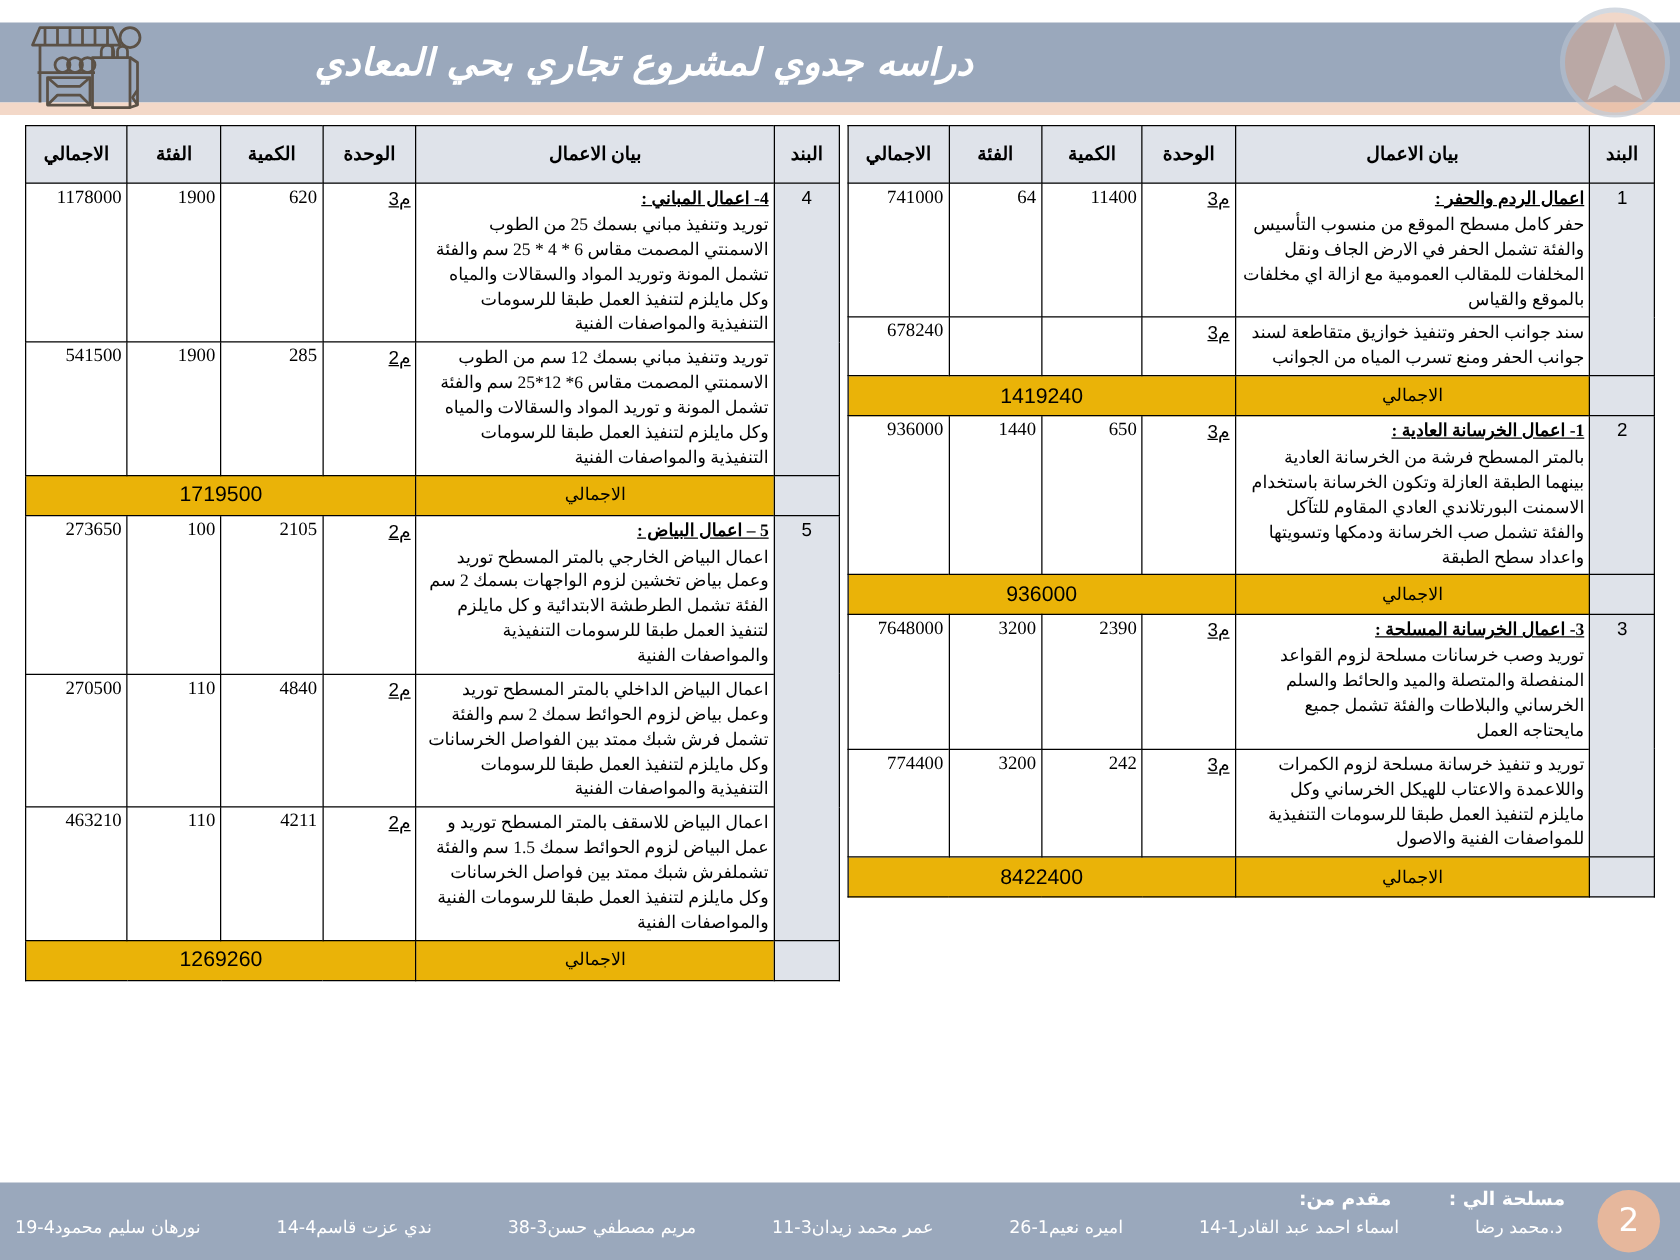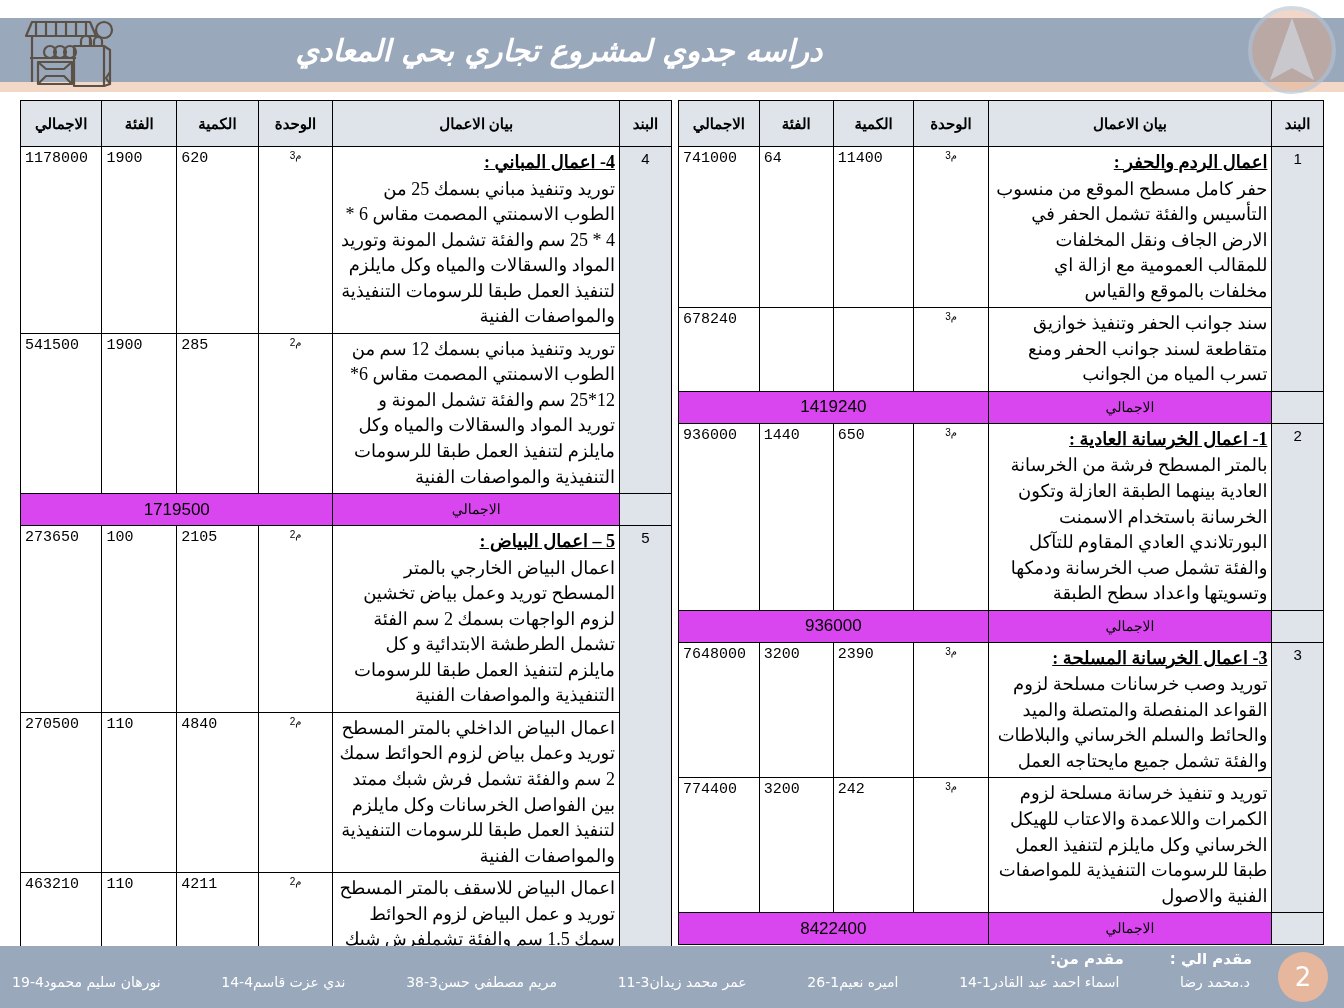--- a/index.html
+++ b/index.html
@@ -38,21 +38,20 @@
     display: flex; align-items: center; justify-content: center;
     color: #ffffff;
     font-family: "DejaVu Sans", sans-serif;
     font-size: 30px;
     font-weight: bold;
     font-style: italic;
     letter-spacing: 0px;
     white-space: nowrap;
     z-index: 4;
     direction: rtl;
-    margin-left: 44px;
   }
 
   
   .shop-icon {
     position: absolute;
     left: 18px; top: 2px;
     width: 100px; height: 90px;
     z-index: 5;
   }
   
@@ -101,47 +100,48 @@
   td.band {
     background: #dfe3ea;
     text-align: center;
     vertical-align: top;
     font-size: 15px;
     font-family: "Liberation Sans", sans-serif;
     padding-top: 6px;
   }
   td.desc {
     line-height: 1.42;
-    font-size: 18px;
+    font-size: 14px;
     padding: 5px 6px 6px 6px;
   }
   td.desc .head {
     font-weight: bold;
     text-decoration: underline;
     display: block;
     margin-bottom: 1px;
   }
   td.num {
-    text-align: left;
+    text-align: right;
     vertical-align: top;
-    font-family: Liberation Mono, monospace;
+    font-family: Liberation Serif, serif;
     font-size: 15px;
     padding-top: 6px;
     direction: ltr;
   }
   td.unit {
-    text-align: center;
+    text-align: right;
     vertical-align: top;
     font-family: "Liberation Sans", sans-serif;
-    font-size: 10px;
+    font-size: 15px;
     padding-top: 6px;
+    text-decoration: underline;
   }
 
   tr.total-row td {
-    background: #d946ef;
+    background: #eab308;
     height: 32px;
     vertical-align: middle;
   }
   tr.total-row td.t-label {
     text-align: center;
     font-size: 14px;
   }
   tr.total-row td.t-value {
     text-align: center;
     font-family: "Liberation Sans", sans-serif;
@@ -406,21 +406,21 @@
           <td class="band"></td>
           <td class="t-label">الاجمالي</td>
           <td class="t-value" colspan="4">8422400</td>
         </tr>
       </tbody>
     </table>
   </div>
 
   <div class="footer-band">
     <div class="footer-line1">
-      <span>مقدم الي :</span>
+      <span>مسلحة الي :</span>
       <span>مقدم من:</span>
     </div>
     <div class="footer-line2">
       <span class="nm">د.محمد رضا</span>
       <span class="nm">اسماء احمد عبد القادر1-14</span>
       <span class="nm">اميره نعيم1-26</span>
       <span class="nm">عمر محمد زيدان3-11</span>
       <span class="nm">مريم مصطفي حسن3-38</span>
       <span class="nm">ندي عزت قاسم4-14</span>
       <span class="nm">نورهان سليم محمود4-19</span>

